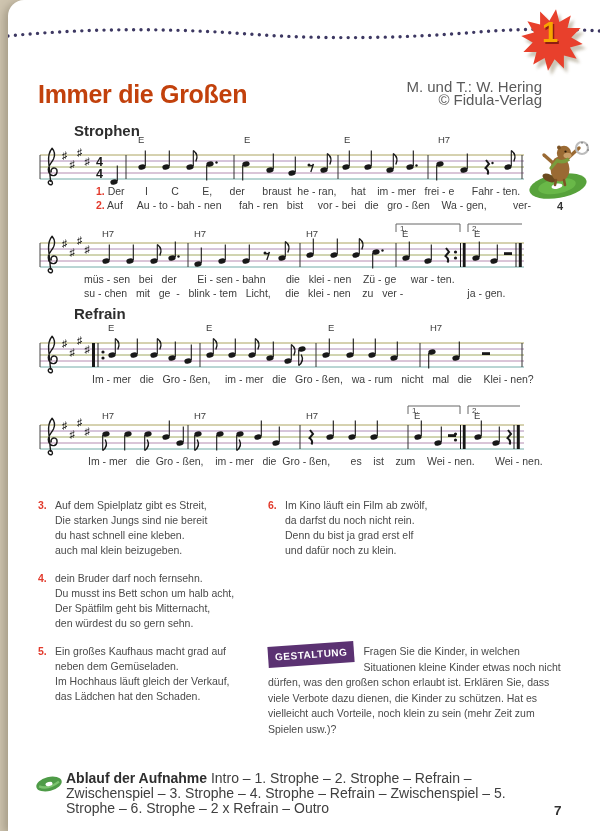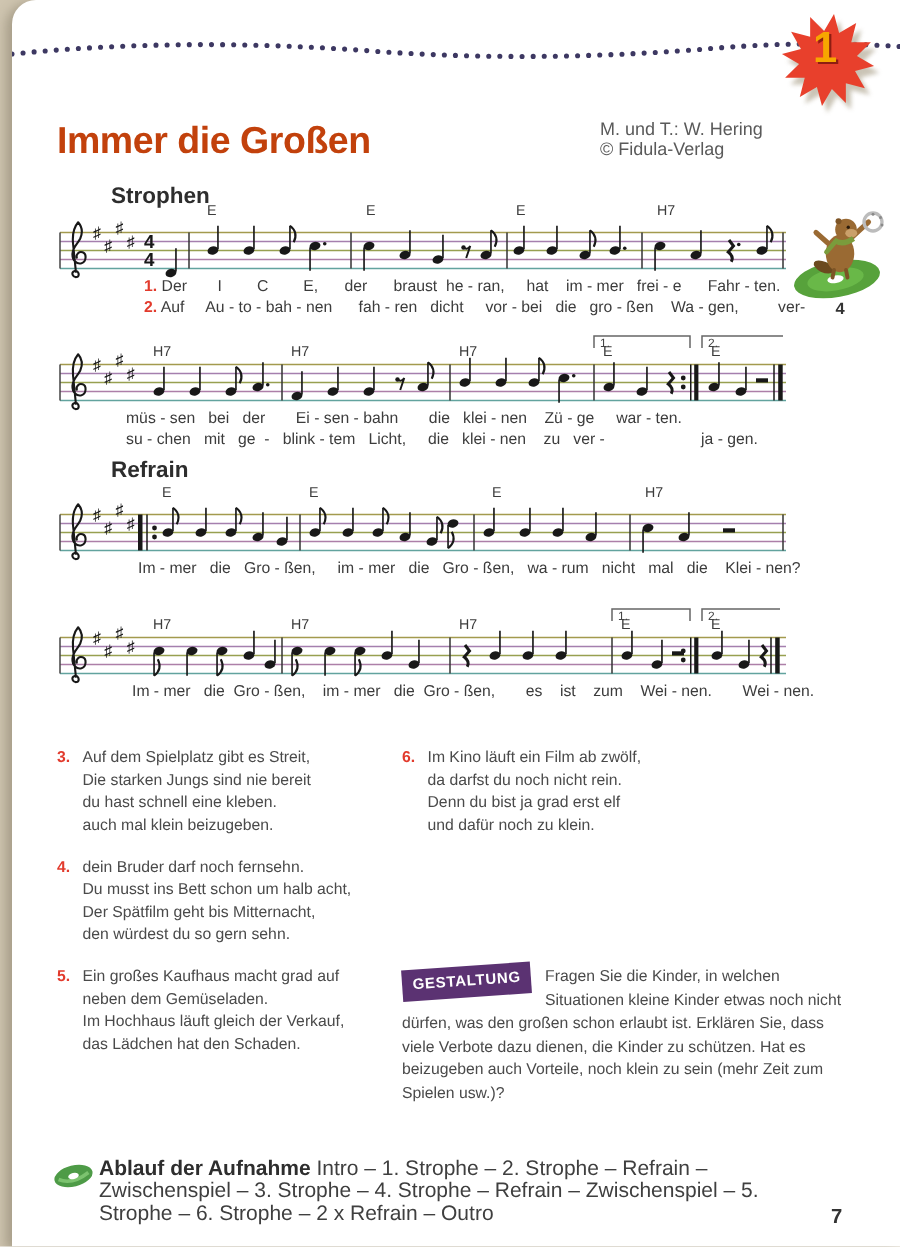--- a/index.html
+++ b/index.html
@@ -20,22 +20,22 @@
   .star-num{
     left:504px;top:16px;width:76px;text-align:center;
     font-size:29px;font-weight:bold;color:#f7a600;
     text-shadow:1.5px 1.5px 0 #8e1d12;
   }
   .title{
     left:30px;top:80px;font-size:25px;font-weight:bold;color:#c2410c;
     letter-spacing:-0.3px;
   }
   .credit{
-    left:392px;top:80px;width:142px;text-align:left;
-    font-size:12px;line-height:13px;color:#5a5a5a;
+    left:392px;top:80px;width:142px;text-align:right;
+    font-size:15px;line-height:13px;color:#5a5a5a;
   }
   
   .seclabel{font-size:15px;font-weight:bold;color:#2d2d2d;}
   .lbl-strophen{left:66px;top:122px;}
   .lbl-refrain{left:66px;top:305px;}
   svg.staff{position:absolute;left:30px;width:510px;height:58px;overflow:visible;}
   .sys1{top:131px;} .sys2{top:219px;} .sys3{top:319px;} .sys4{top:401px;}
   .lyr{
     left:30px;width:540px;font-size:10.5px;color:#3c3c3c;
     white-space:pre;overflow:hidden;
@@ -153,21 +153,21 @@
       <circle cx="454.5" cy="32" r="1.2" fill="#181818"></circle>
       <ellipse cx="470" cy="36" rx="3.7" ry="2.7" fill="#181818" transform="rotate(-15 470 36)"></ellipse>
       <line x1="473.3" y1="35" x2="473.3" y2="19.5" stroke="#181818" stroke-width="1.1"></line>
       <path d="M473.3,19.5 C477.3,22.5 477.8,26.5 475.8,30.5" fill="none" stroke="#181818" stroke-width="1.4"></path>
       <text x="100" y="12" font-size="9.5" font-family="&quot;Liberation Sans&quot;, sans-serif" font-weight="normal" fill="#3b3b3b">E</text>
       <text x="206" y="12" font-size="9.5" font-family="&quot;Liberation Sans&quot;, sans-serif" font-weight="normal" fill="#3b3b3b">E</text>
       <text x="306" y="12" font-size="9.5" font-family="&quot;Liberation Sans&quot;, sans-serif" font-weight="normal" fill="#3b3b3b">E</text>
       <text x="400" y="12" font-size="9.5" font-family="&quot;Liberation Sans&quot;, sans-serif" font-weight="normal" fill="#3b3b3b">H7</text>
     </svg>
   <div class="abs lyr lyr1a"><span class="num">1.</span><span> Der       I        C        E,      der      braust  he - ran,     hat    im - mer   frei - e      Fahr - ten.        Es</span></div>
-  <div class="abs lyr lyr1b"><span class="num">2.</span><span> Auf     Au - to - bah - nen      fah - ren   dicht     vor - bei   die   gro - ßen    Wa - gen,         ver-</span></div>
+  <div class="abs lyr lyr1b"><span class="num">2.</span><span> Auf     Au - to - bah - nen      fah - ren   bist     vor - bei   die   gro - ßen    Wa - gen,         ver-</span></div>
 
   <svg class="abs mascot" viewBox="0 0 72 58">
     <ellipse cx="34" cy="44" rx="29" ry="12" fill="#57a23b" transform="rotate(-10 34 44)"></ellipse>
     <ellipse cx="33" cy="44" rx="19" ry="7.5" fill="#6fbf4e" opacity="0.75" transform="rotate(-10 34 44)"></ellipse>
     <ellipse cx="33" cy="44" rx="5.5" ry="2.6" fill="#ffffff" transform="rotate(-10 34 44)"></ellipse>
     <ellipse cx="25" cy="36" rx="7" ry="3.6" fill="#6b4a1f" transform="rotate(25 25 36)"></ellipse>
     <ellipse cx="36" cy="27" rx="9.5" ry="12.5" fill="#9a6a33"></ellipse>
     <path d="M29,21 L20,13" stroke="#9a6a33" stroke-width="3.4" stroke-linecap="round" fill="none"></path>
     <path d="M43,17 L55,6" stroke="#9a6a33" stroke-width="3.4" stroke-linecap="round" fill="none"></path>
     <circle cx="40" cy="11" r="7.2" fill="#9a6a33"></circle>
@@ -440,21 +440,21 @@
         <div>Im Kino läuft ein Film ab zwölf,</div>
         <div>da darfst du noch nicht rein.</div>
         <div>Denn du bist ja grad erst elf</div>
         <div>und dafür noch zu klein.</div>
       </div>
     </div>
   </div>
 
   <div class="abs gestaltung">
     <span class="gest-label">GESTALTUNG</span>
-    <span>Fragen Sie die Kinder, in welchen Situationen kleine Kinder etwas noch nicht dürfen, was den großen schon erlaubt ist. Erklären Sie, dass viele Verbote dazu dienen, die Kinder zu schützen. Hat es beizugeben auch Vorteile, noch klein zu sein (mehr Zeit zum Spielen usw.)?</span>
+    <span>Fragen Sie die Kinder, in welchen Situationen kleine Kinder etwas noch nicht dürfen, was den großen schon erlaubt ist. Erklären Sie, dass viele Verbote dazu dienen, die Kinder zu schützen. Hat es vielleicht auch Vorteile, noch klein zu sein (mehr Zeit zum Spielen usw.)?</span>
   </div>
 
   <svg class="abs cdicon" viewBox="0 0 32 24">
     <ellipse cx="15" cy="12" rx="13" ry="7" fill="#4e9b47" transform="rotate(-14 15 12)"></ellipse>
     <path d="M5,14 Q14,18 25,10" stroke="#7cc36f" stroke-width="2.4" fill="none" transform="rotate(-2 15 12)"></path>
     <ellipse cx="15" cy="12" rx="3.6" ry="2" fill="#ffffff" transform="rotate(-14 15 12)"></ellipse>
   </svg>
   <div class="abs ablauf">
     <b>Ablauf der Aufnahme</b><span> Intro – 1. Strophe – 2. Strophe – Refrain – Zwischenspiel – 3. Strophe – 4. Strophe – Refrain – Zwischenspiel – 5. Strophe – 6. Strophe – 2 x Refrain – Outro</span>
   </div>

